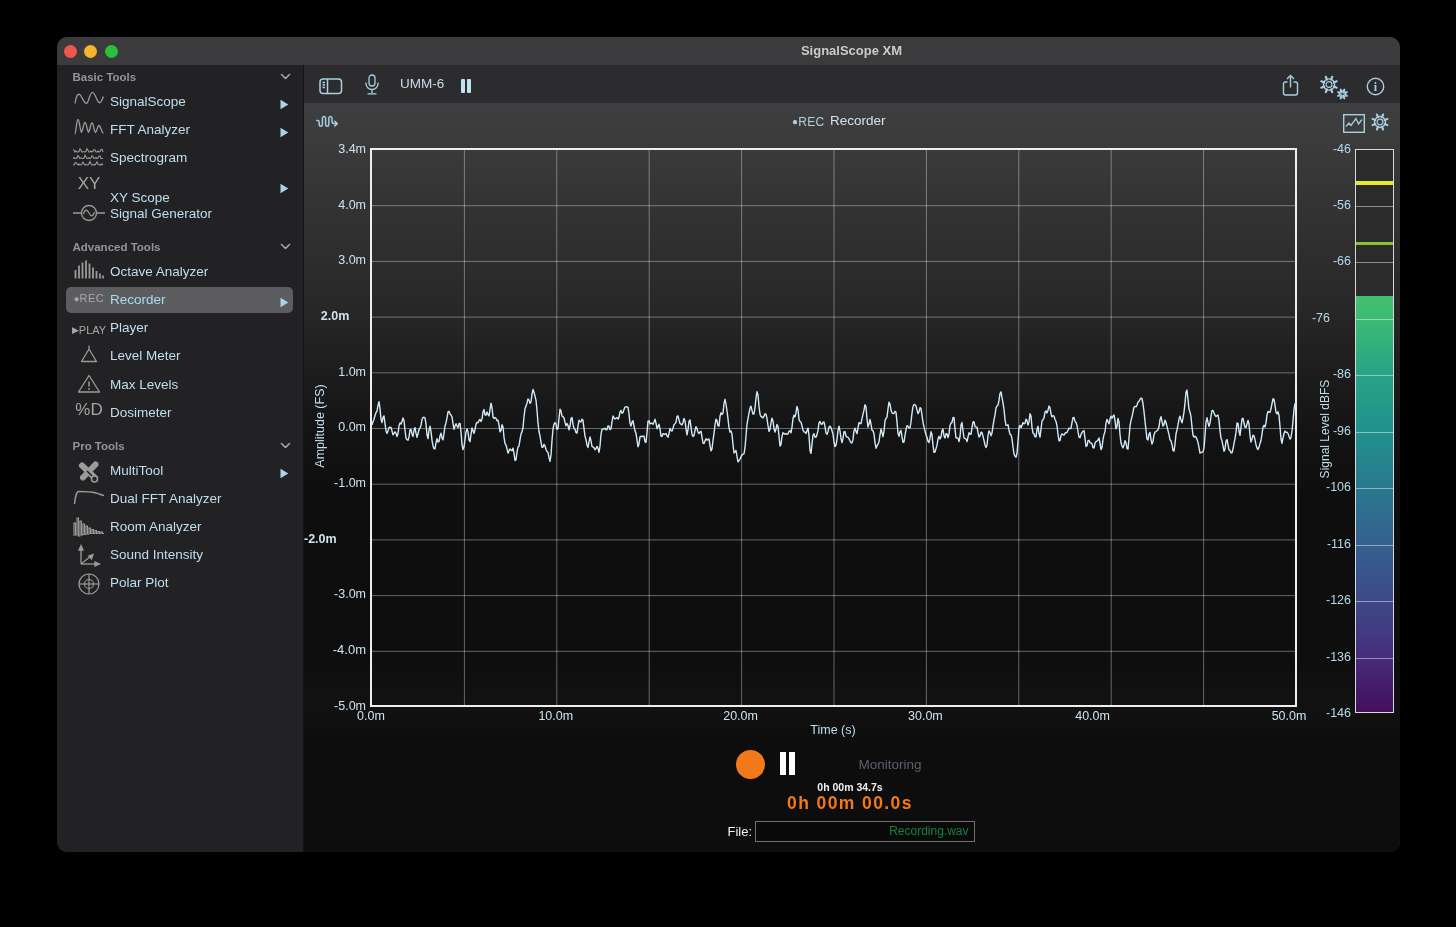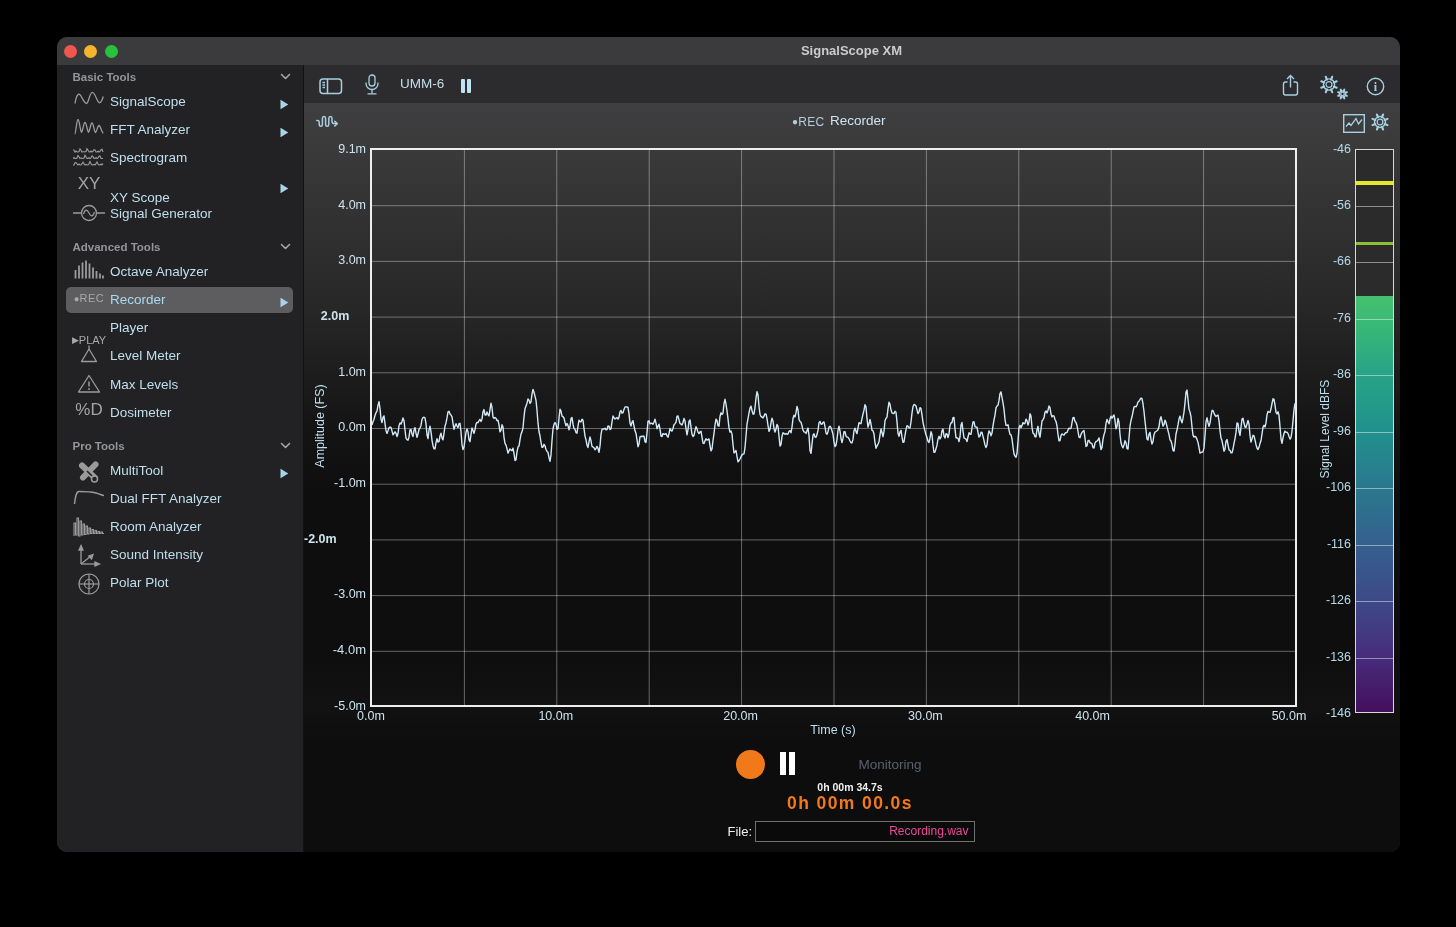--- a/index.html
+++ b/index.html
@@ -95,21 +95,21 @@
         </svg></div>
       <div class="srow" style="top:198px; line-height:18px; color:#bfdfee;">Octave Analyzer</div>
 <div class="sicon" style="top:223px;">
         <div style="color:#a6a9ac; font-size:10.5px; margin-top:4px; white-space:nowrap;"><span style="font-size:9.5px; vertical-align:0.5px;">●</span><span style="font-size:11px; letter-spacing:0.5px;">REC</span></div>
       </div>
       <div class="srow" style="top:226px; line-height:18px; color:#a9daf0;">Recorder</div>
       <div class="splay" style="top:229px;"><svg width="9" height="11" viewBox="0 0 9 11">
           <path d="M0.5 0.8 L8.3 5.5 L0.5 10.2 Z" fill="#a8d4ea"></path>
         </svg></div>
 <div class="sicon" style="top:251px;">
-        <div style="color:#a8a8a8; font-size:9px; margin-top:18px; white-space:nowrap;">▶<span style="font-size:11px; letter-spacing:0px; vertical-align:-1px;">PLAY</span></div>
+        <div style="color:#a8a8a8; font-size:9px; margin-top:8px; white-space:nowrap;">▶<span style="font-size:11px; letter-spacing:0px; vertical-align:-1px;">PLAY</span></div>
       </div>
       <div class="srow" style="top:254px; line-height:18px; color:#bfdfee;">Player</div>
 <div class="sicon" style="top:279px;"><svg width="22" height="20" viewBox="0 0 22 20">
           <path d="M11 1.5 L11 5 M11 5 L18.5 17.5 L3.5 17.5 Z" stroke="#9b9b9b" stroke-width="1.3" fill="none" stroke-linejoin="round"></path>
         </svg></div>
       <div class="srow" style="top:282px; line-height:18px; color:#bfdfee;">Level Meter</div>
 <div class="sicon" style="top:308px;"><svg width="26" height="22" viewBox="0 0 26 22">
           <path d="M13 2.5 L23.5 19 L2.5 19 Z" stroke="#9b9b9b" stroke-width="1.3" fill="none" stroke-linejoin="round"></path>
           <line x1="13" y1="8.5" x2="13" y2="13.5" stroke="#9b9b9b" stroke-width="1.5"></line>
           <circle cx="13" cy="16" r="0.9" fill="#9b9b9b"></circle>
@@ -260,21 +260,21 @@
               <line x1="369.6" y1="0" x2="369.6" y2="557"></line>
               <line x1="462.0" y1="0" x2="462.0" y2="557"></line>
               <line x1="554.4" y1="0" x2="554.4" y2="557"></line>
               <line x1="646.8" y1="0" x2="646.8" y2="557"></line>
               <line x1="739.2" y1="0" x2="739.2" y2="557"></line>
               <line x1="831.6" y1="0" x2="831.6" y2="557"></line>
             </g>
 <polyline points="0,274.9 1,271.7 2,269.2 3,265.5 4,262.7 5,261.1 6,255.4 7,251.7 8,258.6 9,269.1 10,272.5 11,267.4 12,265.9 13,273.6 14,280.7 15,283.4 16,280.8 17,277.7 18,277.1 19,277.5 20,280.9 21,284.8 22,283.3 23,281.8 24,283.2 25,286.6 26,283.5 27,275.9 28,272.9 29,274.1 30,271.5 31,267.9 32,270.7 33,280.0 34,288.1 35,289.6 36,290.2 37,287.1 38,279.9 39,279.5 40,284.2 41,286.5 42,280.3 43,277.6 44,283.2 45,287.4 46,283.8 47,279.5 48,278.1 49,275.4 50,269.3 51,267.7 52,267.2 53,267.9 54,273.8 55,284.8 56,288.6 57,280.2 58,276.1 59,281.6 60,290.3 61,295.7 62,298.7 63,298.8 64,292.6 65,288.6 66,292.1 67,291.5 68,286.0 69,283.2 70,288.1 71,289.8 72,283.3 73,276.2 74,272.9 75,267.9 76,261.8 77,261.3 78,264.1 79,265.0 80,266.8 81,273.3 82,279.3 83,276.1 84,273.7 85,276.0 86,277.6 87,273.7 88,273.3 89,281.9 90,294.4 91,299.6 92,296.9 93,289.6 94,282.2 95,278.9 96,281.9 97,290.0 98,291.7 99,284.4 100,278.0 101,280.5 102,283.4 103,279.5 104,274.1 105,272.4 106,272.7 107,270.7 108,269.3 109,271.5 110,269.2 111,261.9 112,259.6 113,264.8 114,265.2 115,261.9 116,264.4 117,266.0 118,259.6 119,253.2 120,257.7 121,267.0 122,268.4 123,267.5 124,268.3 125,270.6 126,270.3 127,274.8 128,281.9 129,280.3 130,274.8 131,277.1 132,287.3 133,293.3 134,295.1 135,298.8 136,303.1 137,300.8 138,298.9 139,300.1 140,300.7 141,298.1 142,303.3 143,310.5 144,309.9 145,301.9 146,297.1 147,296.1 148,289.6 149,284.1 150,281.8 151,277.8 152,266.8 153,258.7 154,256.0 155,253.2 156,248.9 157,250.1 158,253.4 159,251.9 160,244.1 161,239.5 162,242.3 163,246.1 164,250.3 165,260.2 166,273.2 167,281.5 168,286.0 169,292.3 170,297.4 171,297.0 172,294.3 173,295.8 174,299.5 175,301.4 176,302.3 177,307.6 178,311.3 179,304.9 180,290.5 181,279.0 182,274.3 183,272.5 184,274.2 185,279.4 186,278.5 187,268.3 188,259.2 189,261.1 190,266.1 191,266.7 192,268.0 193,272.4 194,275.7 195,273.5 196,275.5 197,279.9 198,276.3 199,268.6 200,267.6 201,274.2 202,278.6 203,279.2 204,282.6 205,283.1 206,276.0 207,270.3 208,271.6 209,271.9 210,269.2 211,270.3 212,278.7 213,286.1 214,289.7 215,295.2 216,297.5 217,291.9 218,287.0 219,290.6 220,296.5 221,296.9 222,297.8 223,299.8 224,298.5 225,296.4 226,298.4 227,302.3 228,296.0 229,284.4 230,279.4 231,279.0 232,279.1 233,278.2 234,279.8 235,279.6 236,275.9 237,276.1 238,279.5 239,278.9 240,271.8 241,266.0 242,267.8 243,269.0 244,268.3 245,267.6 246,269.1 247,267.1 248,261.8 249,260.4 250,263.2 251,262.7 252,259.4 253,256.9 254,256.9 255,257.0 256,257.5 257,263.9 258,273.2 259,276.0 260,272.2 261,270.7 262,276.1 263,280.8 264,283.4 265,289.8 266,296.7 267,293.9 268,286.9 269,286.2 270,286.8 271,286.0 272,286.1 273,291.6 274,292.4 275,282.7 276,271.1 277,270.8 278,273.9 279,273.3 280,273.3 281,274.3 282,272.2 283,269.1 284,273.1 285,278.7 286,276.4 287,274.2 288,279.1 289,286.2 290,286.5 291,283.6 292,284.2 293,284.3 294,283.6 295,285.8 296,287.2 297,283.6 298,278.5 299,280.4 300,281.1 301,278.4 302,274.7 303,273.6 304,272.3 305,266.4 306,265.9 307,269.8 308,273.5 309,274.1 310,274.9 311,272.5 312,268.4 313,271.0 314,278.7 315,284.8 316,279.6 317,271.4 318,269.9 319,277.2 320,284.4 321,286.5 322,285.5 323,280.7 324,276.7 325,278.9 326,282.1 327,283.5 328,282.0 329,281.2 330,287.2 331,293.2 332,293.6 333,290.9 334,288.8 335,290.1 336,289.7 337,288.9 338,295.6 339,300.9 340,299.0 341,290.5 342,283.3 343,275.0 344,269.2 345,270.5 346,275.8 347,276.0 348,266.5 349,262.8 350,264.5 351,263.1 352,253.6 353,249.3 354,254.2 355,260.9 356,268.8 357,277.9 358,282.1 359,281.0 360,284.1 361,294.5 362,302.9 363,301.9 364,300.5 365,306.5 366,311.9 367,310.7 368,309.0 369,306.9 370,304.9 371,304.1 372,303.8 373,297.7 374,286.0 375,274.2 376,268.7 377,263.0 378,258.1 379,256.2 380,260.5 381,264.0 382,264.0 383,257.7 384,248.1 385,241.7 386,244.9 387,256.5 388,264.2 389,266.5 390,267.0 391,267.9 392,266.2 393,263.8 394,264.1 395,268.6 396,275.5 397,281.4 398,279.3 399,272.6 400,268.2 401,271.2 402,278.7 403,282.0 404,279.1 405,274.5 406,276.4 407,286.3 408,296.0 409,294.5 410,286.4 411,282.8 412,283.4 413,284.3 414,283.5 415,284.2 416,284.0 417,281.3 418,280.7 419,282.8 420,277.1 421,268.5 422,265.3 423,266.9 424,262.7 425,256.4 426,260.0 427,269.4 428,271.5 429,272.2 430,275.8 431,280.2 432,281.8 433,282.1 434,283.4 435,280.7 436,278.1 437,285.4 438,300.6 439,303.4 440,294.1 441,285.1 442,283.8 443,287.1 444,287.2 445,284.6 446,280.4 447,272.9 448,271.4 449,274.0 450,274.2 451,272.4 452,272.0 453,276.7 454,283.1 455,284.2 456,281.7 457,277.1 458,276.3 459,277.6 460,280.8 461,284.4 462,291.9 463,296.5 464,295.2 465,289.3 466,280.4 467,276.2 468,281.1 469,288.5 470,292.6 471,288.4 472,281.7 473,281.6 474,286.0 475,287.1 476,287.3 477,288.7 478,291.0 479,292.7 480,292.9 481,289.4 482,280.7 483,278.2 484,281.4 485,283.6 486,277.8 487,272.6 488,273.6 489,273.5 490,268.7 491,264.2 492,260.2 493,254.7 494,256.9 495,268.7 496,277.1 497,274.1 498,269.4 499,274.0 500,280.4 501,280.8 502,284.0 503,292.7 504,298.2 505,295.9 506,294.1 507,291.7 508,284.8 509,279.0 510,282.5 511,286.7 512,281.4 513,270.7 514,268.4 515,267.1 516,258.9 517,252.1 518,254.3 519,260.0 520,262.9 521,263.5 522,263.5 523,261.3 524,262.2 525,271.9 526,283.3 527,286.3 528,281.9 529,280.3 530,286.9 531,292.3 532,292.0 533,285.5 534,279.7 535,275.7 536,276.3 537,277.9 538,278.0 539,272.0 540,263.1 541,256.5 542,254.5 543,254.9 544,256.0 545,259.9 546,263.6 547,262.0 548,257.6 549,258.5 550,265.2 551,272.3 552,276.8 553,281.1 554,284.8 555,287.5 556,291.3 557,292.5 558,288.2 559,281.8 560,284.8 561,295.5 562,302.3 563,302.1 564,298.6 565,295.2 566,289.2 567,286.3 568,289.0 569,287.2 570,280.7 571,279.1 572,285.9 573,288.0 574,283.8 575,283.9 576,287.6 577,283.9 578,275.4 579,273.0 580,272.5 581,267.7 582,267.5 583,279.1 584,287.8 585,287.8 586,288.3 587,291.6 588,286.7 589,275.0 590,272.5 591,281.0 592,287.9 593,288.5 594,289.1 595,291.5 596,287.0 597,282.8 598,284.1 599,284.4 600,277.7 601,271.9 602,271.8 603,276.6 604,277.0 605,277.1 606,282.5 607,287.0 608,286.1 609,282.3 610,282.5 611,286.4 612,290.3 613,295.0 614,297.6 615,295.1 616,285.6 617,280.9 618,282.4 619,285.8 620,283.1 621,275.9 622,269.9 623,265.1 624,257.9 625,256.0 626,255.2 627,250.4 628,243.6 629,241.9 630,247.5 631,252.9 632,259.1 633,269.5 634,275.3 635,275.4 636,274.7 637,280.1 638,284.3 639,284.9 640,288.8 641,297.0 642,303.9 643,306.1 644,307.3 645,303.2 646,291.2 647,277.7 648,275.4 649,277.7 650,275.4 651,272.6 652,273.8 653,273.4 654,269.2 655,270.7 656,275.1 657,271.9 658,263.8 659,266.0 660,277.4 661,283.2 662,283.8 663,286.8 664,286.9 665,279.6 666,276.3 667,283.5 668,287.1 669,279.2 670,271.0 671,269.7 672,267.9 673,262.2 674,260.9 675,262.9 676,260.2 677,256.0 678,257.6 679,264.0 680,266.9 681,265.6 682,266.1 683,269.5 684,271.5 685,275.9 686,284.5 687,290.8 688,290.5 689,285.5 690,283.9 691,284.6 692,285.2 693,283.4 694,282.6 695,282.6 696,280.0 697,278.2 698,278.7 699,278.3 700,272.7 701,267.6 702,267.5 703,271.4 704,272.5 705,275.4 706,281.5 707,287.1 708,287.7 709,284.4 710,282.4 711,281.3 712,280.6 713,288.4 714,296.5 715,295.8 716,290.7 717,290.3 718,292.8 719,293.0 720,293.8 721,297.6 722,298.0 723,293.2 724,291.5 725,291.1 726,290.0 727,288.0 728,293.5 729,299.6 730,297.4 731,289.4 732,284.6 733,281.6 734,273.3 735,269.4 736,271.7 737,273.8 738,269.1 739,266.2 740,268.2 741,266.2 742,265.0 743,270.5 744,278.8 745,276.3 746,268.4 747,272.1 748,284.5 749,292.8 750,296.0 751,297.8 752,294.9 753,290.7 754,292.7 755,298.7 756,299.0 757,288.0 758,276.2 759,270.5 760,266.8 761,261.9 762,257.0 763,256.4 764,256.8 765,255.0 766,252.0 767,251.3 768,249.5 769,248.1 770,248.7 771,254.0 772,261.5 773,271.3 774,280.0 775,289.1 776,290.0 777,284.2 778,282.4 779,289.6 780,294.0 781,291.6 782,284.7 783,282.1 784,281.5 785,280.7 786,279.8 787,276.8 788,269.7 789,266.7 790,271.3 791,276.1 792,274.5 793,270.1 794,272.5 795,276.7 796,280.7 797,284.7 798,289.8 799,291.0 800,294.6 801,300.4 802,301.1 803,294.0 804,284.0 805,279.8 806,274.9 807,269.0 808,266.1 809,270.1 810,272.8 811,268.2 812,262.2 813,253.1 814,242.0 815,240.1 816,249.6 817,259.1 818,262.1 819,266.7 820,277.0 821,285.2 822,287.1 823,286.3 824,287.1 825,289.4 826,292.4 827,297.7 828,303.0 829,302.7 830,302.2 831,301.8 832,297.9 833,285.4 834,271.8 835,267.8 836,272.5 837,276.4 838,273.1 839,266.2 840,260.5 841,260.5 842,263.1 843,265.2 844,266.5 845,265.6 846,265.0 847,270.6 848,280.6 849,288.1 850,290.8 851,295.8 852,301.2 853,299.2 854,291.1 855,289.5 856,294.7 857,299.8 858,300.3 859,302.9 860,302.9 861,299.0 862,293.4 863,288.6 864,282.4 865,273.0 866,273.3 867,281.3 868,285.4 869,277.2 870,269.1 871,268.2 872,273.3 873,277.0 874,277.3 875,274.1 876,270.4 877,274.0 878,285.3 879,292.1 880,289.0 881,285.2 882,285.9 883,289.9 884,294.7 885,298.0 886,299.5 887,297.3 888,293.4 889,290.5 890,284.2 891,277.1 892,275.3 893,277.0 894,272.9 895,264.9 896,261.4 897,262.1 898,262.4 899,258.8 900,253.5 901,248.8 902,249.4 903,255.2 904,262.3 905,263.9 906,261.7 907,265.4 908,276.8 909,289.0 910,293.3 911,287.8 912,283.5 913,281.1 914,282.4 915,282.3 916,283.4 917,286.5 918,289.0 919,287.5 920,281.0 921,270.9 922,259.5 923,253.7 924,257.8" stroke="#d2eaf8" stroke-width="1.4" fill="none" stroke-linejoin="round"></polyline>
 </svg>
         </div>
-<div class="abs" style="left:0px; top:38.0px; width:62px; text-align:right; color:#cde3ee; font-size:12.5px; line-height:16px;">9.1m</div>
+<div class="abs" style="left:0px; top:38.0px; width:62px; text-align:right; color:#cde3ee; font-size:12.5px; line-height:16px;">3.4m</div>
 <div class="abs" style="left:0px; top:93.7px; width:62px; text-align:right; color:#cde3ee; font-size:12.5px; line-height:16px;">4.0m</div>
 <div class="abs" style="left:0px; top:149.3px; width:62px; text-align:right; color:#cde3ee; font-size:12.5px; line-height:16px;">3.0m</div>
 <div class="abs" style="left:0px; top:204.9px; width:62px; text-align:center; color:#cde3ee; font-size:12.5px; line-height:16px;font-weight:bold;">2.0m</div>
 <div class="abs" style="left:0px; top:260.6px; width:62px; text-align:right; color:#cde3ee; font-size:12.5px; line-height:16px;">1.0m</div>
 <div class="abs" style="left:0px; top:316.2px; width:62px; text-align:right; color:#cde3ee; font-size:12.5px; line-height:16px;">0.0m</div>
 <div class="abs" style="left:0px; top:371.9px; width:62px; text-align:right; color:#cde3ee; font-size:12.5px; line-height:16px;">-1.0m</div>
 <div class="abs" style="left:0px; top:427.6px; width:62px; text-align:left; color:#cde3ee; font-size:12.5px; line-height:16px;font-weight:bold;">-2.0m</div>
 <div class="abs" style="left:0px; top:483.2px; width:62px; text-align:right; color:#cde3ee; font-size:12.5px; line-height:16px;">-3.0m</div>
 <div class="abs" style="left:0px; top:538.8px; width:62px; text-align:right; color:#cde3ee; font-size:13px; line-height:16px;">-4.0m</div>
 <div class="abs" style="left:0px; top:594.5px; width:62px; text-align:right; color:#cde3ee; font-size:12.5px; line-height:16px;">-5.0m</div>
@@ -296,32 +296,32 @@
 <div class="abs" style="left:0; right:0; top:338.7px; height:1px; background:rgba(255,255,255,0.45);"></div>
 <div class="abs" style="left:0; right:0; top:395.1px; height:1px; background:rgba(255,255,255,0.45);"></div>
 <div class="abs" style="left:0; right:0; top:451.6px; height:1px; background:rgba(255,255,255,0.45);"></div>
 <div class="abs" style="left:0; right:0; top:508.0px; height:1px; background:rgba(255,255,255,0.45);"></div>
 <div class="abs" style="left:0; right:0; top:31.5px; height:3.5px; background:#e3e829;"></div>
 <div class="abs" style="left:0; right:0; top:92px; height:3.5px; background:#88c32f;"></div>
 </div>
 <div class="abs" style="left:987px; top:37.5px; width:60px; text-align:right; color:#b5d9e8; font-size:12.5px; line-height:16px;">-46</div>
 <div class="abs" style="left:987px; top:94.0px; width:60px; text-align:right; color:#b5d9e8; font-size:12.5px; line-height:16px;">-56</div>
 <div class="abs" style="left:987px; top:150.4px; width:60px; text-align:right; color:#b5d9e8; font-size:12.5px; line-height:16px;">-66</div>
-<div class="abs" style="left:987px; top:206.8px; width:60px; text-align:right; color:#b5d9e8; font-size:12.5px; line-height:16px;">-76</div>
+<div class="abs" style="left:987px; top:206.8px; width:60px; text-align:center; color:#b5d9e8; font-size:12.5px; line-height:16px;">-76</div>
 <div class="abs" style="left:987px; top:263.3px; width:60px; text-align:right; color:#b5d9e8; font-size:12.5px; line-height:16px;">-86</div>
 <div class="abs" style="left:987px; top:319.8px; width:60px; text-align:right; color:#b5d9e8; font-size:12.5px; line-height:16px;padding-left:13px;">-96</div>
 <div class="abs" style="left:987px; top:376.2px; width:60px; text-align:right; color:#b5d9e8; font-size:12.5px; line-height:16px;">-106</div>
 <div class="abs" style="left:987px; top:432.6px; width:60px; text-align:right; color:#b5d9e8; font-size:12.5px; line-height:16px;">-116</div>
 <div class="abs" style="left:987px; top:489.1px; width:60px; text-align:right; color:#b5d9e8; font-size:12.5px; line-height:16px;">-126</div>
 <div class="abs" style="left:987px; top:545.5px; width:60px; text-align:right; color:#b5d9e8; font-size:12.5px; line-height:16px;">-136</div>
 <div class="abs" style="left:987px; top:602.0px; width:60px; text-align:right; color:#b5d9e8; font-size:12.5px; line-height:16px;">-146</div>
 <div class="abs" style="left:946px; top:319px; width:150px; text-align:center; color:#bfdfee; font-size:12px; transform:rotate(-90deg);">Signal Level dBFS</div>
 <div class="abs" style="left:431.5px; top:646.5px; width:29px; height:29px; border-radius:50%; background:#f2791a;"></div>
 <div class="abs" style="left:476px; top:649px; width:5.5px; height:23px; background:#fff;"></div>
 <div class="abs" style="left:485px; top:649px; width:5.5px; height:23px; background:#fff;"></div>
 <div class="abs" style="left:486px; top:652.5px; width:200px; text-align:center; color:#58616c; font-size:13.5px; line-height:17px;">Monitoring</div>
 <div class="abs" style="left:446px; top:676.5px; width:200px; text-align:center; color:#f0f0f0; font-size:10.5px; font-weight:600; line-height:14px;">0h 00m 34.7s</div>
 <div class="abs" style="left:446px; top:688.5px; width:200px; text-align:center; color:#f2791a; font-size:17.5px; font-weight:bold; letter-spacing:1.4px; line-height:22px;">0h 00m 00.0s</div>
 <div class="abs" style="left:348px; top:720.5px; width:100px; text-align:right; color:#f0f0f0; font-size:13px; line-height:16px;">File:</div>
-<div class="abs" style="left:451px; top:717.5px; width:219.5px; height:21.5px; border:1px solid #707070; background:#0a0a0a; color:#ec4899; font-size:12px; line-height:19.5px; text-align:right; padding-right:5px;">Recording.wav</div>
+<div class="abs" style="left:451px; top:717.5px; width:219.5px; height:21.5px; border:1px solid #707070; background:#0a0a0a; color:#15803d; font-size:12px; line-height:19.5px; text-align:right; padding-right:5px;">Recording.wav</div>
     </div>
   </div>
 </div>
 
 </body></html>

